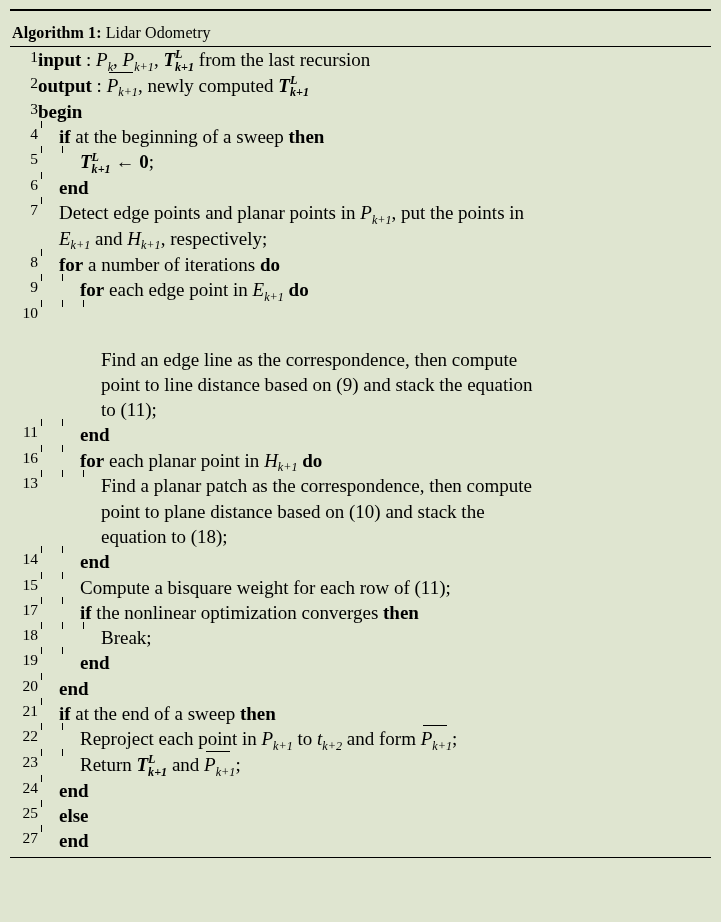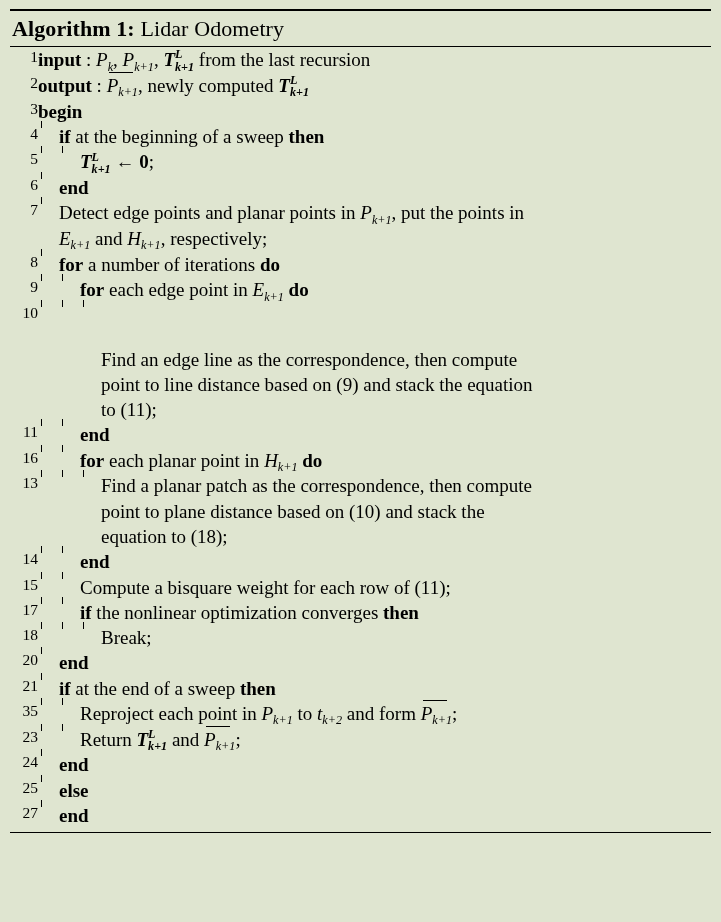--- a/index.html
+++ b/index.html
@@ -19,22 +19,22 @@
     height: 922px;
     box-sizing: border-box;
     padding: 0;
     position: relative;
   }
   .rule-top {
     border-top: 2.5px solid #000;
     margin: 9px 10px 0 10px;
   }
   .title {
-    font-size: 22px;
-    padding: 5px 0 4px 12px;
+    font-size: 16px;
+    padding: 13px 0 4px 12px;
     letter-spacing: 0.1px;
   }
   .title .algo-name {
     font-weight: bold;
   }
   .title .algo-caption {
     font-weight: normal;
   }
   .rule-mid {
     border-top: 1.6px solid #000;
@@ -260,37 +260,43 @@
       </td>
     </tr>
 
     <tr>
       <td class="num">18</td>
       <td class="body">
         <span class="guide bar"></span><span class="guide bar"></span><span class="guide bar"></span><span class="content">Break;</span>
       </td>
     </tr>
 
+    <tr>
+      <td class="num">19</td>
+      <td class="body">
+        <span class="guide bar"></span><span class="guide bar"></span><span class="content kw">end</span>
+      </td>
+    </tr>
 
     <tr>
       <td class="num">20</td>
       <td class="body">
         <span class="guide bar"></span><span class="content kw">end</span>
       </td>
     </tr>
 
     <tr>
       <td class="num">21</td>
       <td class="body">
         <span class="guide bar"></span><span class="content"><span class="kw">if</span><span> at the end of a sweep </span><span class="kw">then</span></span>
       </td>
     </tr>
 
     <tr>
-      <td class="num">35</td>
+      <td class="num">22</td>
       <td class="body">
         <span class="guide bar"></span><span class="guide bar"></span><span class="content"><span>Reproject each point in </span><span class="cal">P<span class="subsup"><span class="dn">k+1</span></span></span><span> to </span><span class="math">t<span class="subsup"><span class="dn">k+2</span></span></span><span> and form </span><span class="cal overbar">P<span class="subsup"><span class="dn">k+1</span></span></span><span>;</span></span>
       </td>
     </tr>
 
     <tr>
       <td class="num">23</td>
       <td class="body">
         <span class="guide bar"></span><span class="guide bar"></span><span class="content"><span>Return </span><span class="bold-math">T<span class="subsup"><span class="up">L</span><span class="dn">k+1</span></span></span><span> and </span><span class="cal overbar">P<span class="subsup"><span class="dn">k+1</span></span></span><span>;</span></span>
       </td>

